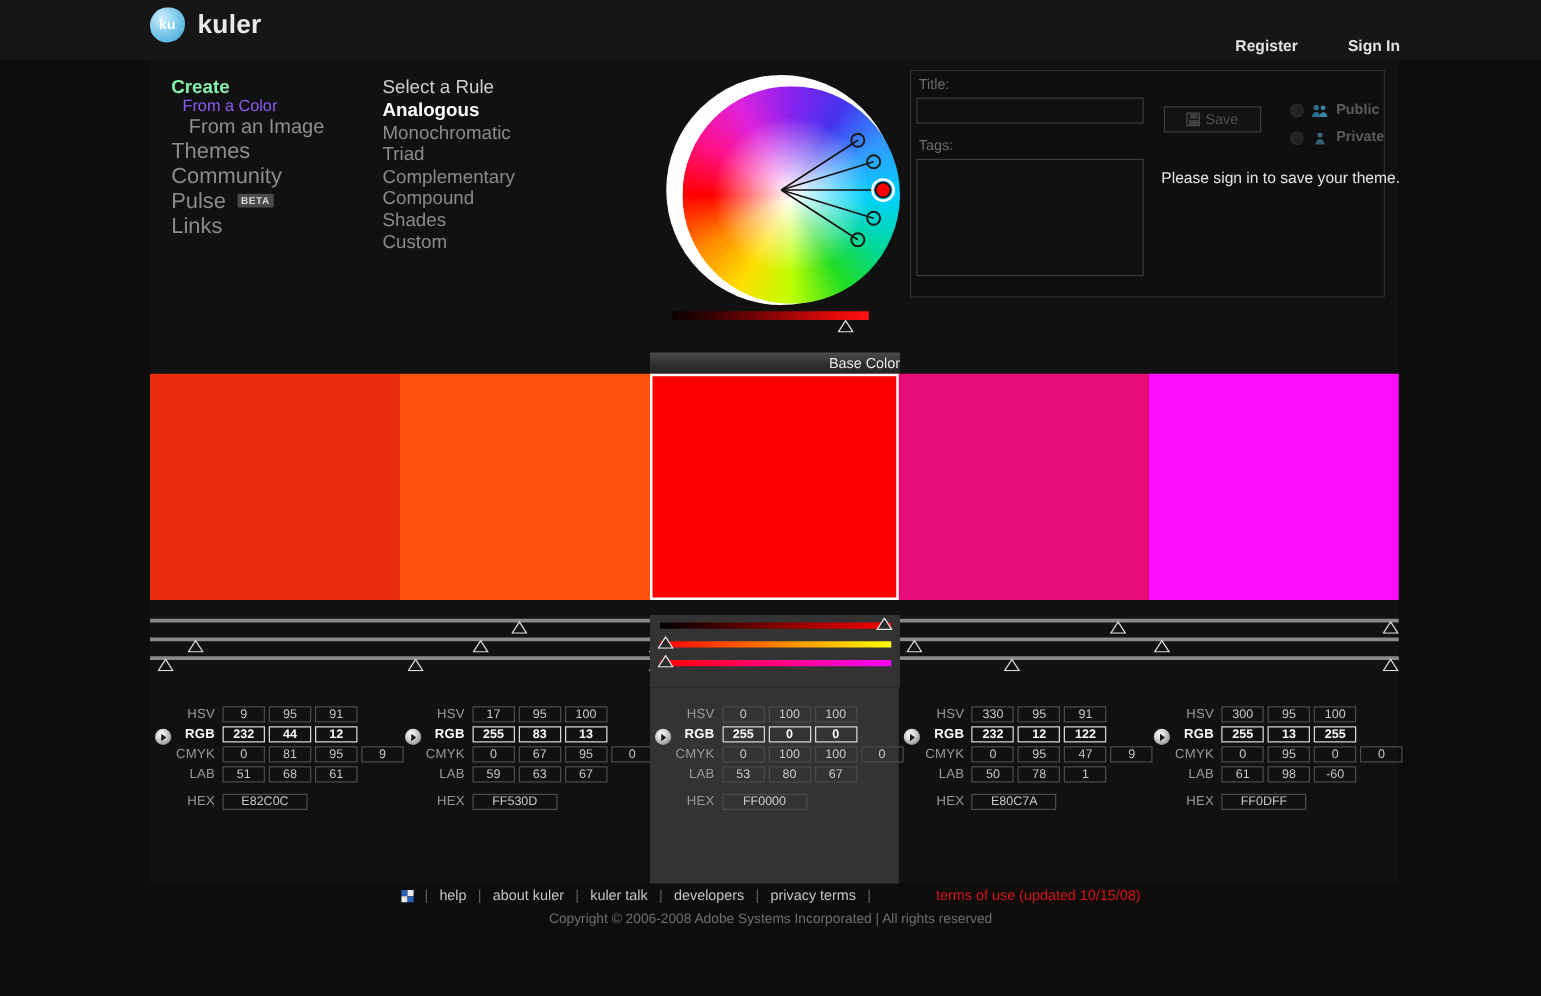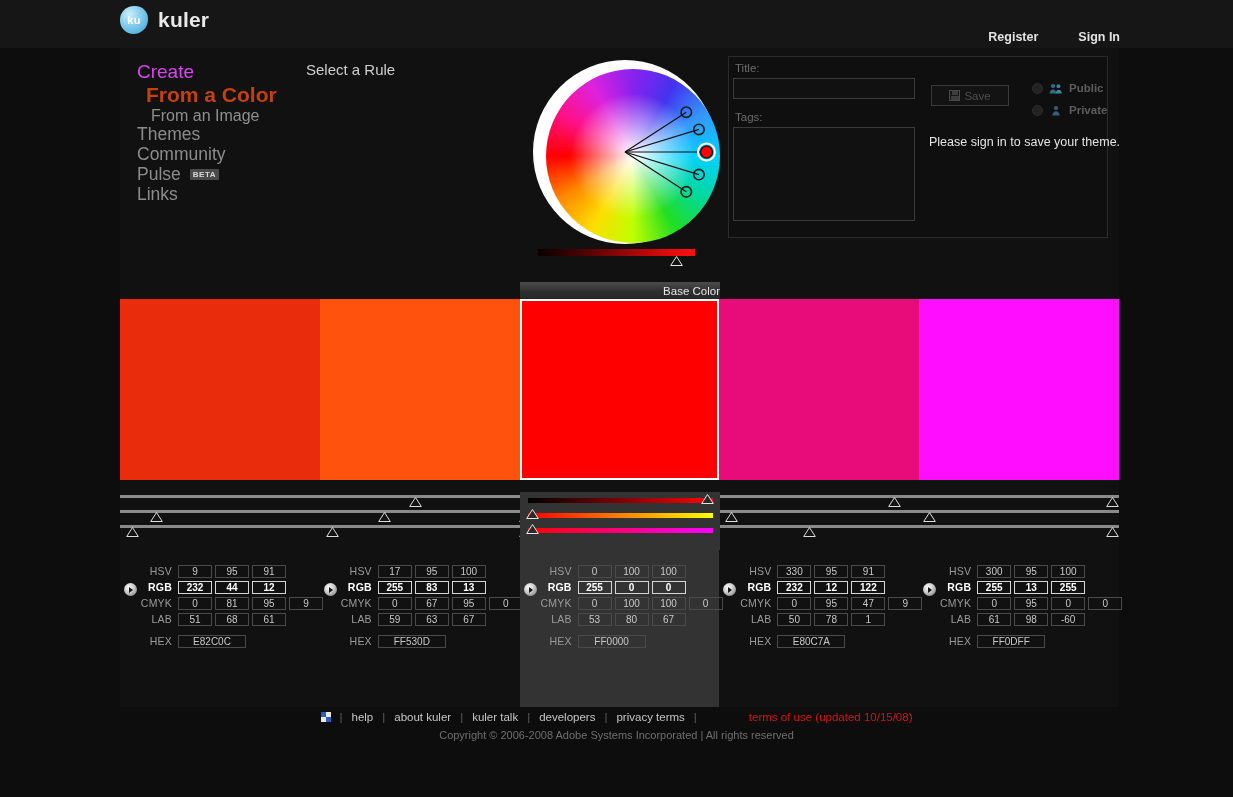--- a/index.html
+++ b/index.html
@@ -24,22 +24,22 @@
   .logo-text { font-size: 21px; font-weight: bold; color: #e9e9e9; letter-spacing: .2px; }
   .top-links { position: absolute; right: 113px; top: 30px; display: flex; gap: 40px; text-align: center; }
   .top-link { font-size: 12.5px; font-weight: bold; color: #e3e3e3; cursor: pointer; }
 
   
   .stage { position: absolute; left: 120px; top: 48px; width: 999px; height: 659px; background: #111111; }
 
   
   .nav { position: absolute; left: 17px; top: 13px; width: 170px; }
   .nav-item { color: #9a9a9a; line-height: 1.14; cursor: pointer; white-space: nowrap; }
-  .nav-item.n-create  { font-size: 19px; font-weight: normal; color: #d946ef; }
-  .nav-item.n-color   { font-size: 21px; font-weight: bold; color: #c2410c; padding-left: 9px; }
+  .nav-item.n-create  { font-size: 15px; font-weight: bold; color: #86efac; }
+  .nav-item.n-color   { font-size: 13px; font-weight: normal; color: #8b5cf6; padding-left: 9px; }
   .nav-item.n-image   { font-size: 16px; color: #8f8f8f; padding-left: 14px; }
   .nav-item.n-plain   { font-size: 17.5px; color: #8c8c8c; }
   .beta-badge {
     display: inline-block; vertical-align: 3px; margin-left: 9px;
     background: #4a4a4a; color: #d8d8d8;
     font-size: 8px; font-weight: bold; letter-spacing: .5px;
     padding: 1px 3px; border-radius: 1px;
   }
 
   
@@ -184,20 +184,29 @@
         <div class="nav-item n-color"><span>From a Color</span></div>
         <div class="nav-item n-image"><span>From an Image</span></div>
         <div class="nav-item n-plain"><span>Themes</span></div>
         <div class="nav-item n-plain"><span>Community</span></div>
         <div class="nav-item n-plain"><span>Pulse</span><span class="beta-badge">BETA</span></div>
         <div class="nav-item n-plain"><span>Links</span></div>
       </div>
 
     <div class="rules">
       <div class="rules-title">Select a Rule</div>
+      <div id="rules-host">
+          <div class="rule active">Analogous</div>
+          <div class="rule">Monochromatic</div>
+          <div class="rule">Triad</div>
+          <div class="rule">Complementary</div>
+          <div class="rule">Compound</div>
+          <div class="rule">Shades</div>
+          <div class="rule">Custom</div>
+        </div>
     </div>
 
     <div class="wheel-area">
       <div class="wheel-outer">
         <div class="wheel"></div>
       </div>
       <svg class="wheel-svg" viewBox="0 0 184 184">
         <g id="wheel-marker-host">
             <line x1="92" y1="92" x2="153.29004510545158" y2="52.19777932110182" stroke="#111" stroke-width="1.2"></line>
             <circle cx="153.29004510545158" cy="52.19777932110182" r="5.2" fill="none" stroke="#1a1a1a" stroke-width="1.6"></circle>

